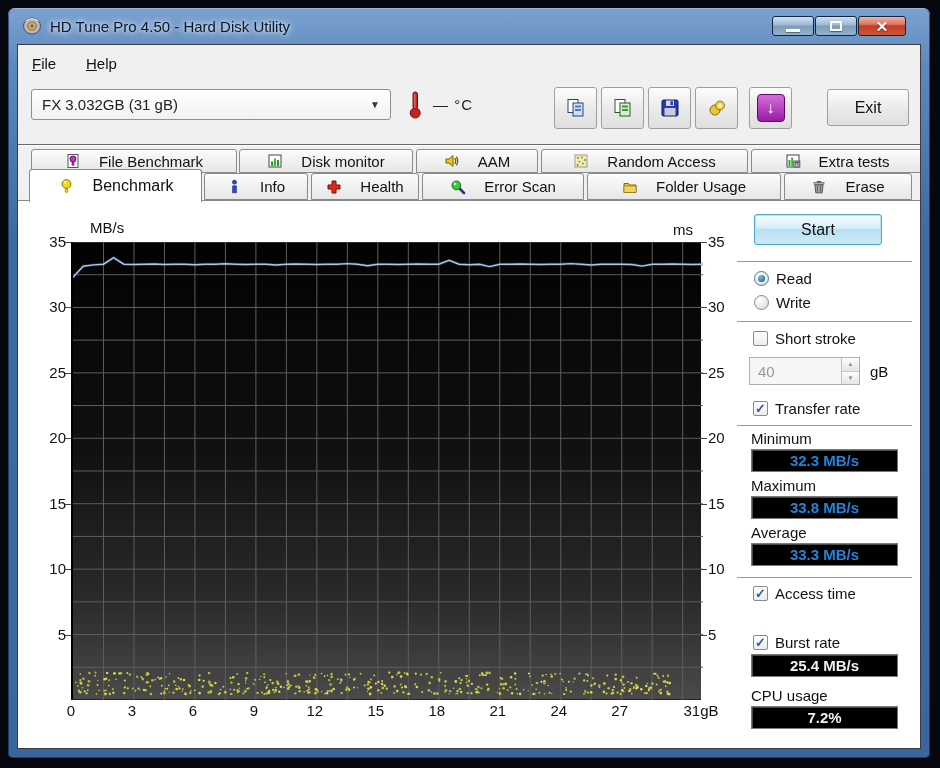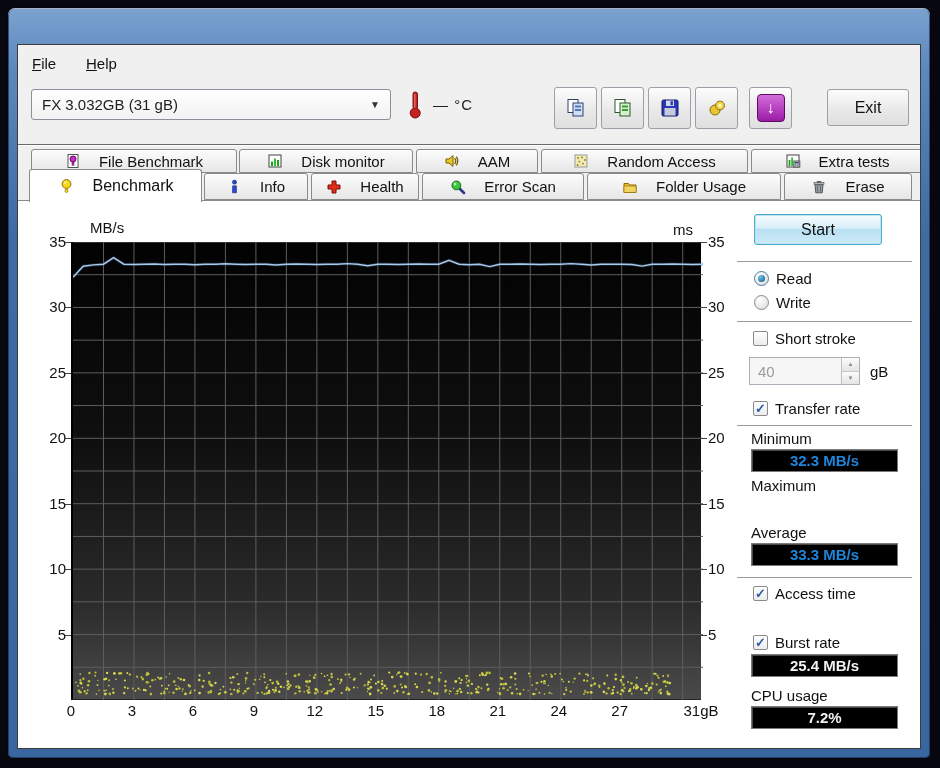--- a/index.html
+++ b/index.html
@@ -86,20 +86,40 @@
   .res-label { position:absolute; left:733px; font-size:15px; color:#111; }
   .res-box { position:absolute; left:733px; width:147px; height:23px; background:#000; border:1px solid #7a7a7a;
     box-shadow:inset 1px 1px 0 #4a4a4a; display:flex; align-items:center; justify-content:center;
     font-size:15px; font-weight:bold; }
   .v-blue { color:#1e86dc; } .v-yellow { color:#e6e200; } .v-white { color:#f2f2f2; }
 </style>
 </head>
 <body>
 
 <div class="window">
+  <div class="titlebar">
+    <svg class="title-icon" viewBox="0 0 20 20">
+      <ellipse cx="10" cy="10" rx="8.5" ry="8" fill="#b9b9c2" stroke="#4e4e58"></ellipse>
+      <ellipse cx="10" cy="10" rx="4.2" ry="4" fill="#d8ae5e" stroke="#8a6a2a"></ellipse>
+      <ellipse cx="10" cy="10" rx="1.5" ry="1.4" fill="#5e5e66"></ellipse>
+      <path d="M4 5 A 8.5 8 0 0 1 16 5" fill="none" stroke="#e8e8f0" stroke-width="1.4" opacity=".8"></path>
+    </svg>
+    <span class="title-text">HD Tune Pro 4.50 - Hard Disk Utility</span>
+    <div class="winbtns">
+      <div class="winbtn">
+          <span class="glyph-min"></span>
+        </div>
+      <div class="winbtn">
+          <span class="glyph-max"></span>
+        </div>
+      <div class="winbtn close">
+          <span class="glyph-close">✕</span>
+        </div>
+    </div>
+  </div>
 
   <div class="client">
 
     <div class="menubar">
       <span class="menu-item" style="left:8px">File</span>
       <span class="menu-item" style="left:62px">Help</span>
     </div>
 
     <div class="combobox">
       <span>FX 3.032GB (31 gB)</span>
@@ -855,20 +875,23 @@
           </span>
         <span>Transfer rate</span>
       </div>
       <div class="psep" style="top:224px"></div>
 
       <span class="res-label" style="top:229px">Minimum</span>
       <div class="res-box" style="top:248px">
           <span class="v-blue">32.3 MB/s</span>
         </div>
       <span class="res-label" style="top:276px">Maximum</span>
+      <div class="res-box" style="top:295px">
+          <span class="v-blue">33.8 MB/s</span>
+        </div>
       <span class="res-label" style="top:323px">Average</span>
       <div class="res-box" style="top:342px">
           <span class="v-blue">33.3 MB/s</span>
         </div>
       <div class="psep" style="top:376px"></div>
 
       <div class="check-row" style="left:735px;top:384px">
         <span class="checkbox">
             <span>✓</span>
           </span>

